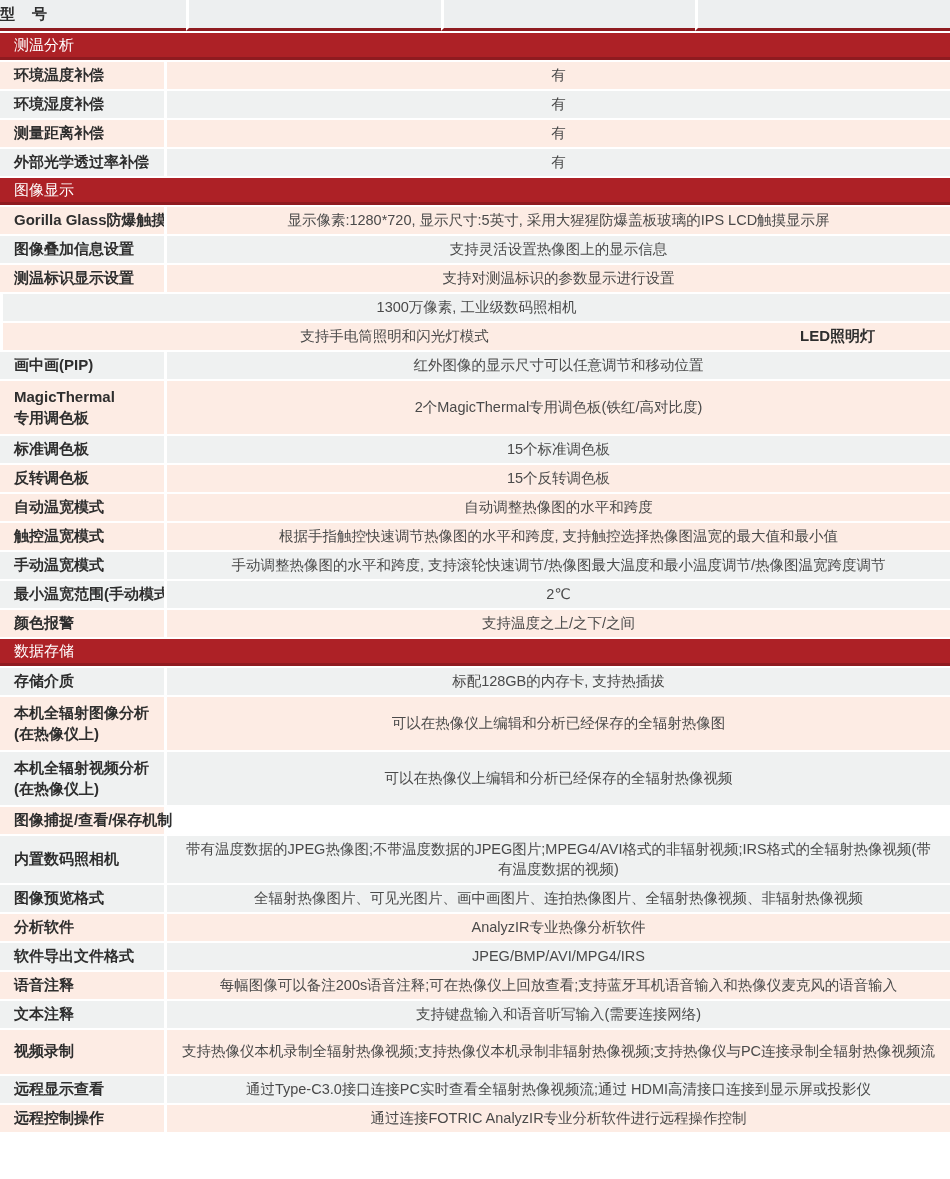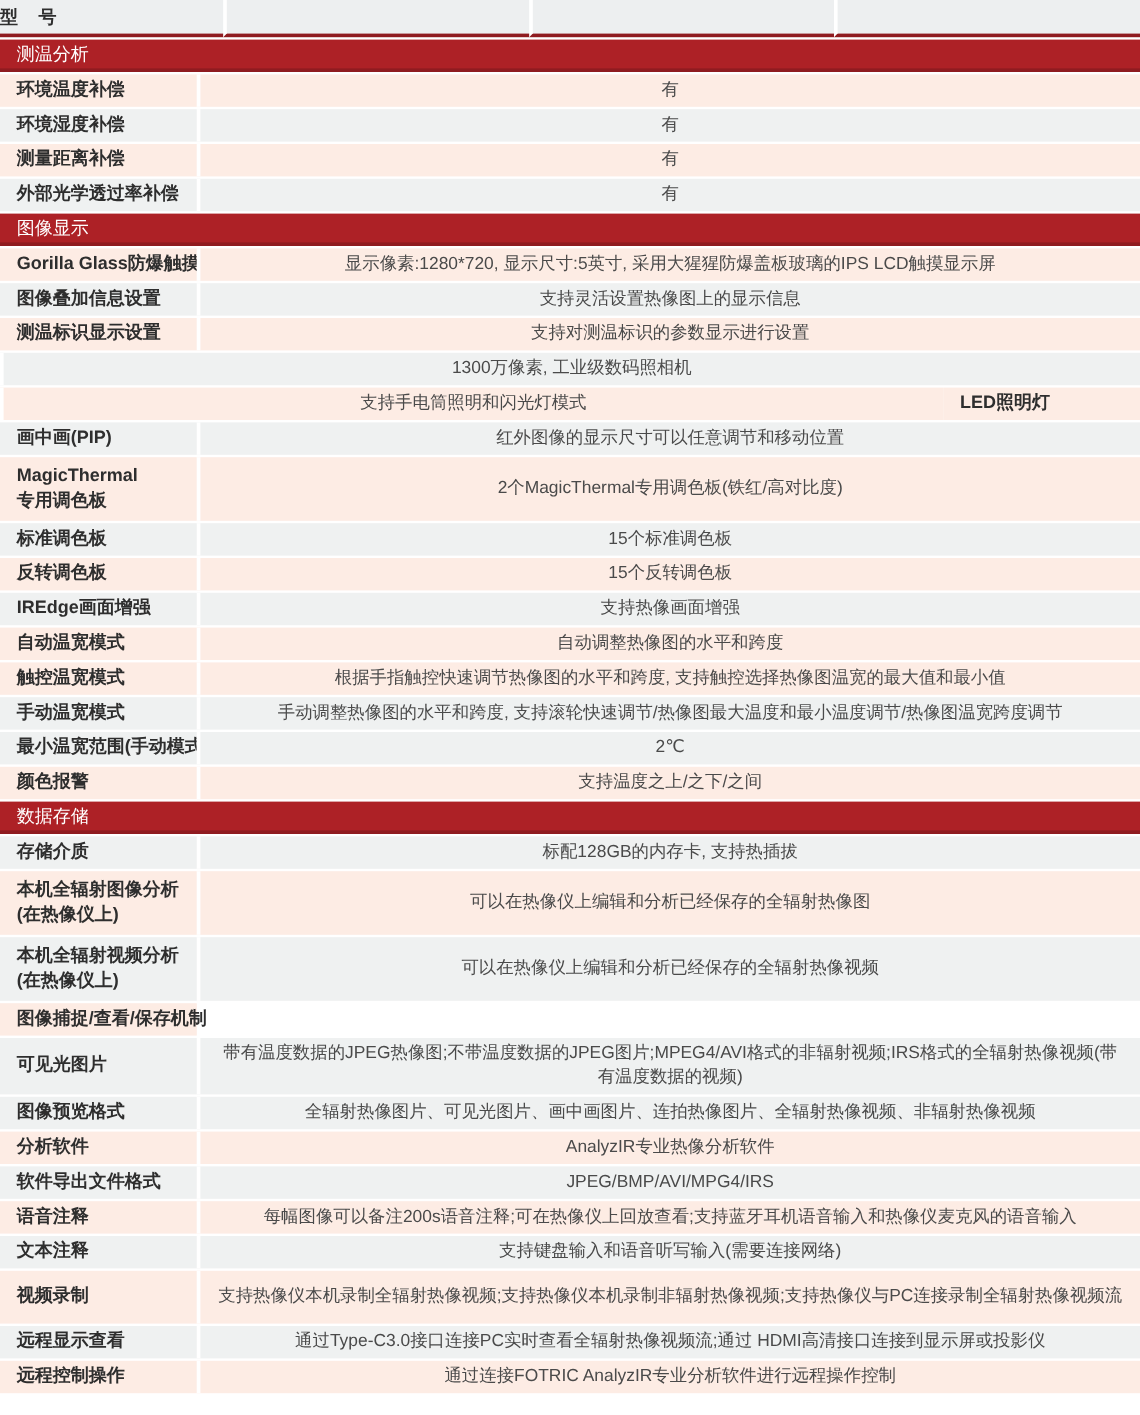--- a/index.html
+++ b/index.html
@@ -142,24 +142,20 @@
     <div class="cell value">2个MagicThermal专用调色板(铁红/高对比度)</div>
   </div>
       <div class="spec-row gray">
     <div class="cell label">标准调色板</div>
     <div class="cell value">15个标准调色板</div>
   </div>
       <div class="spec-row pink">
     <div class="cell label">反转调色板</div>
     <div class="cell value">15个反转调色板</div>
   </div>
-      <div class="spec-row gray">
-    <div class="cell label">IREdge画面增强</div>
-    <div class="cell value">支持热像画面增强</div>
-  </div>
       <div class="spec-row pink">
     <div class="cell label">自动温宽模式</div>
     <div class="cell value">自动调整热像图的水平和跨度</div>
   </div>
       <div class="spec-row pink">
     <div class="cell label">触控温宽模式</div>
     <div class="cell value">根据手指触控快速调节热像图的水平和跨度, 支持触控选择热像图温宽的最大值和最小值</div>
   </div>
       <div class="spec-row gray">
     <div class="cell label">手动温宽模式</div>
@@ -187,21 +183,21 @@
   </div>
       <div class="spec-row gray tall-label">
     <div class="cell label">本机全辐射视频分析
 (在热像仪上)</div>
     <div class="cell value">可以在热像仪上编辑和分析已经保存的全辐射热像视频</div>
   </div>
       <div class="spec-row pink">
     <div class="cell label">图像捕捉/查看/保存机制</div>
   </div>
       <div class="spec-row gray tall-value">
-    <div class="cell label">可见光图片</div>
+    <div class="cell label">内置数码照相机</div>
     <div class="cell value">带有温度数据的JPEG热像图;不带温度数据的JPEG图片;MPEG4/AVI格式的非辐射视频;IRS格式的全辐射热像视频(带有温度数据的视频)</div>
   </div>
       <div class="spec-row gray">
     <div class="cell label">图像预览格式</div>
     <div class="cell value">全辐射热像图片、可见光图片、画中画图片、连拍热像图片、全辐射热像视频、非辐射热像视频</div>
   </div>
       <div class="spec-row pink">
     <div class="cell label">分析软件</div>
     <div class="cell value">AnalyzIR专业热像分析软件</div>
   </div>

